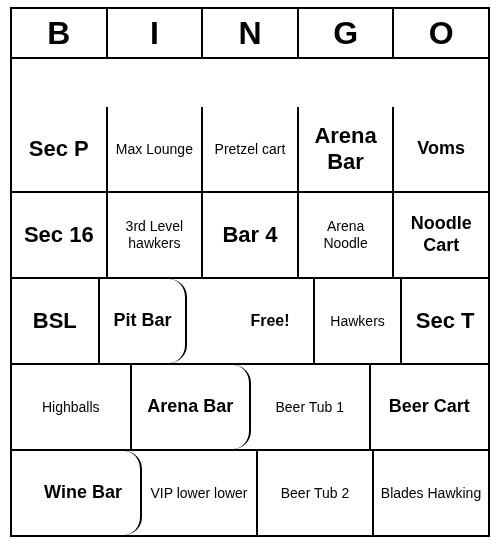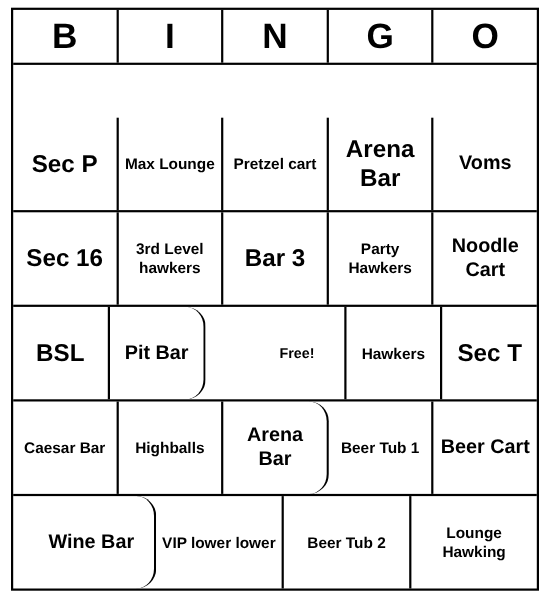--- a/index.html
+++ b/index.html
@@ -69,34 +69,33 @@
     .bingo-cell {
       flex: 1;
       display: flex;
       justify-content: center;
       align-items: center;
       text-align: center;
       border-right: 2px solid #000;
       padding: 4px;
       font-size: 14px;
       line-height: 1.2;
-      font-weight: bold;
     }
 
     .bingo-cell:last-child {
       border-right: none;
     }
 
     .bingo-cell.large-text {
       font-size: 22px;
       font-weight: bold;
     }
 
     .bingo-cell.free {
-      font-size: 13px;
+      font-size: 16px;
       font-weight: bold;
       padding-left: 44px;
     }
 
     .bingo-cell.medium-text {
       font-size: 18px;
       font-weight: bold;
       border-radius: 18px;
     }
   </style>
@@ -115,38 +114,37 @@
   <div class="bingo-row">
         <div class="bingo-cell large-text">Sec P</div>
         <div class="bingo-cell">Max Lounge</div>
         <div class="bingo-cell">Pretzel cart</div>
         <div class="bingo-cell large-text">Arena Bar</div>
         <div class="bingo-cell medium-text">Voms</div>
       </div>
       <div class="bingo-row">
         <div class="bingo-cell large-text">Sec 16</div>
         <div class="bingo-cell">3rd Level hawkers</div>
-        <div class="bingo-cell large-text">Bar 3</div>
-        <div class="bingo-cell">Party Hawkers</div>
+        <div class="bingo-cell large-text">Bar 4</div>
+        <div class="bingo-cell">Arena Noodle</div>
         <div class="bingo-cell medium-text">Noodle Cart</div>
       </div>
       <div class="bingo-row">
         <div class="bingo-cell large-text">BSL</div>
         <div class="bingo-cell medium-text">Pit Bar</div>
         <div class="bingo-cell free">Free!</div>
         <div class="bingo-cell">Hawkers</div>
         <div class="bingo-cell large-text">Sec T</div>
       </div>
       <div class="bingo-row">
-        <div class="bingo-cell">Caesar Bar</div>
         <div class="bingo-cell">Highballs</div>
         <div class="bingo-cell medium-text">Arena Bar</div>
         <div class="bingo-cell">Beer Tub 1</div>
         <div class="bingo-cell medium-text">Beer Cart</div>
       </div>
       <div class="bingo-row">
         <div class="bingo-cell medium-text">Wine Bar</div>
         <div class="bingo-cell">VIP lower lower</div>
         <div class="bingo-cell">Beer Tub 2</div>
-        <div class="bingo-cell">Lounge Hawking</div>
+        <div class="bingo-cell">Blades Hawking</div>
       </div>
     </div>
 </div>
 
 </body></html>

